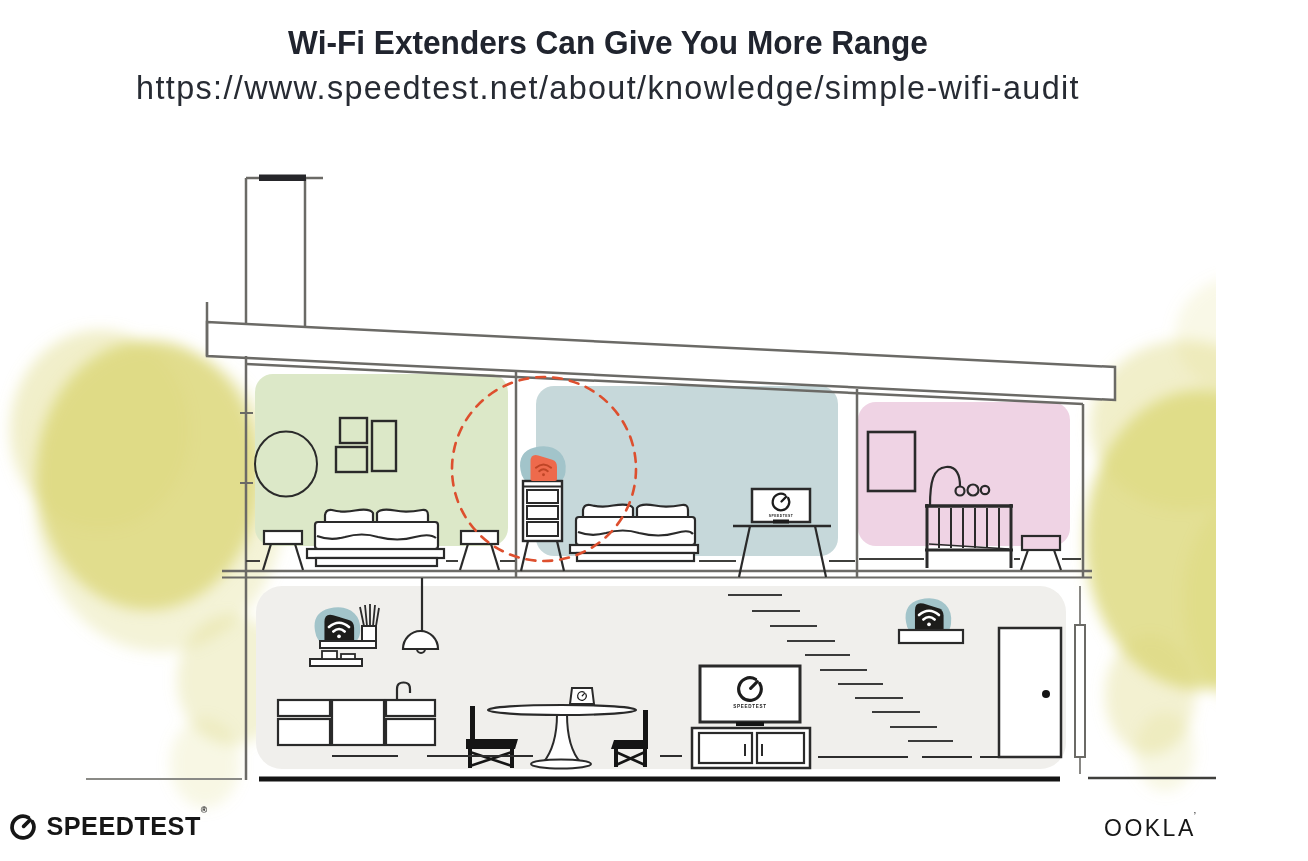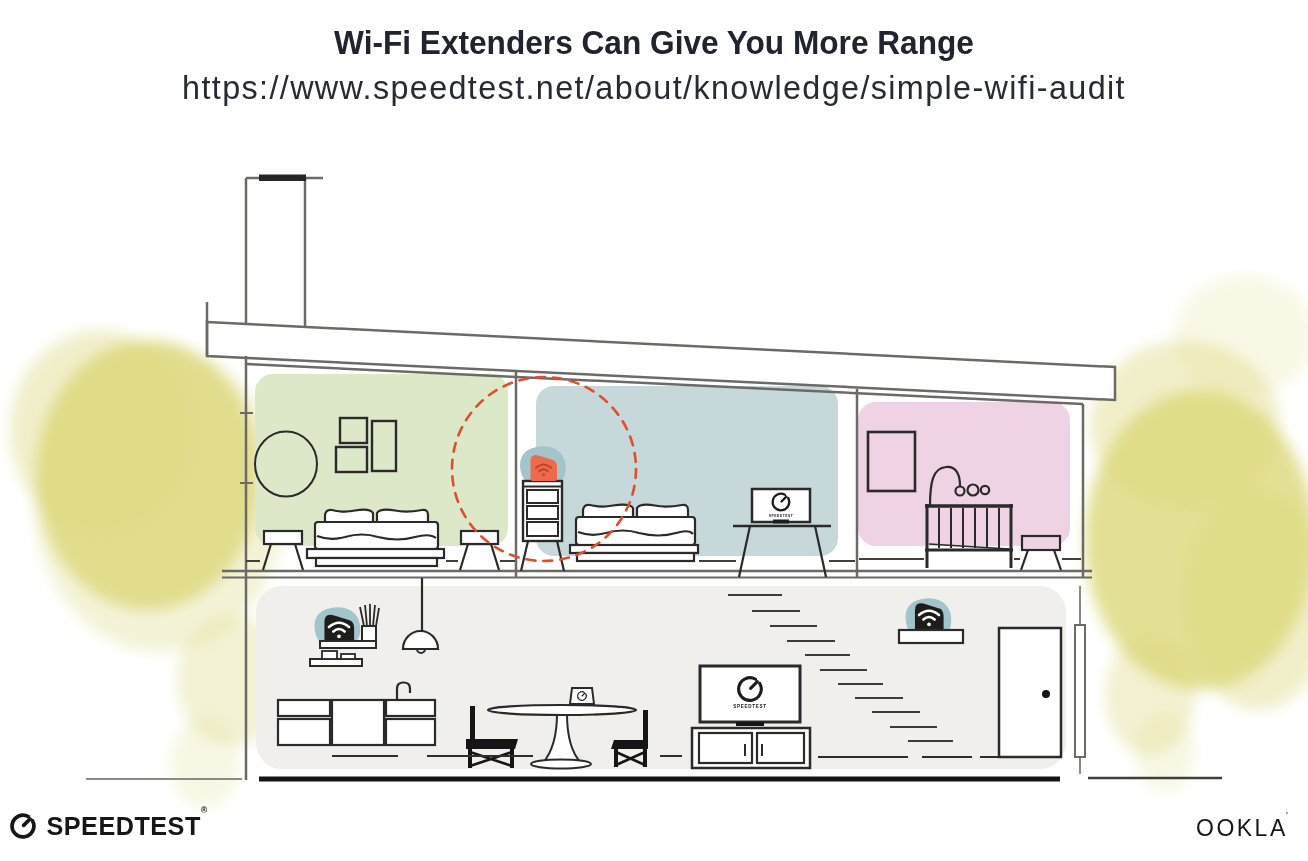--- a/index.html
+++ b/index.html
@@ -1,28 +1,28 @@
 <!DOCTYPE html>
 <html style="--ink: #20242e; --line-gray: #6b6a66; --furniture-ink: #2a2a2a; --room-green: #dce8c8; --room-blue: #c6d8da; --room-pink: #efd3e4; --lower-gray: #f0efec; --tree-yellow: #dcd87b; --teal-blob: #a2c4ca; --device-orange: #ee6a4c; --wifi-on-orange: #bf4526; --range-red: #dd4f2e; --logo-ink: #161616;"><head>
 <meta charset="utf-8">
 <style>
   html,body{margin:0;padding:0;background:#ffffff;}
-  .page{position:relative;width:1308px;height:861px;background:#fff;overflow:hidden;
+  .page{position:relative;width:1216px;height:861px;background:#fff;overflow:hidden;
         font-family:"Liberation Sans",sans-serif;border-radius:10px;}
   
   .hdr{position:absolute;top:22px;left:0;width:100%;text-align:center;color:var(--ink);}
   .hdr h1{margin:0;font-size:34px;line-height:40px;font-weight:700;letter-spacing:0;
           transform:scaleX(.93);color:var(--ink);}
   .hdr .url{margin-top:7px;font-size:33px;line-height:38px;font-weight:400;letter-spacing:1.4px;
             color:#272b33;transform:scaleX(.98);}
   
   .scene{position:absolute;left:0;top:0;width:1308px;height:861px;}
   
   .ftr{position:absolute;left:0;bottom:8px;width:100%;height:44px;color:var(--logo-ink);}
-  .st-logo{position:absolute;left:8px;top:2px;display:flex;align-items:flex-start;gap:6px;}
+  .st-logo{position:absolute;left:8px;top:2px;display:flex;align-items:flex-end;gap:6px;}
   .st-logo .wordmark{font-size:26px;font-weight:700;letter-spacing:.5px;transform:scaleX(.97);}
   .st-logo sup{font-size:9px;vertical-align:top;position:relative;top:-6px;}
   .ookla-logo{position:absolute;right:18px;top:6px;font-size:23px;font-weight:400;letter-spacing:2.5px;}
   .ookla-logo sup{font-size:10px;letter-spacing:0;position:relative;top:-7px;left:-2px;}
   svg text{font-family:"Liberation Sans",sans-serif;}
 </style>
 </head>
 <body>
 
 <div class="page">

